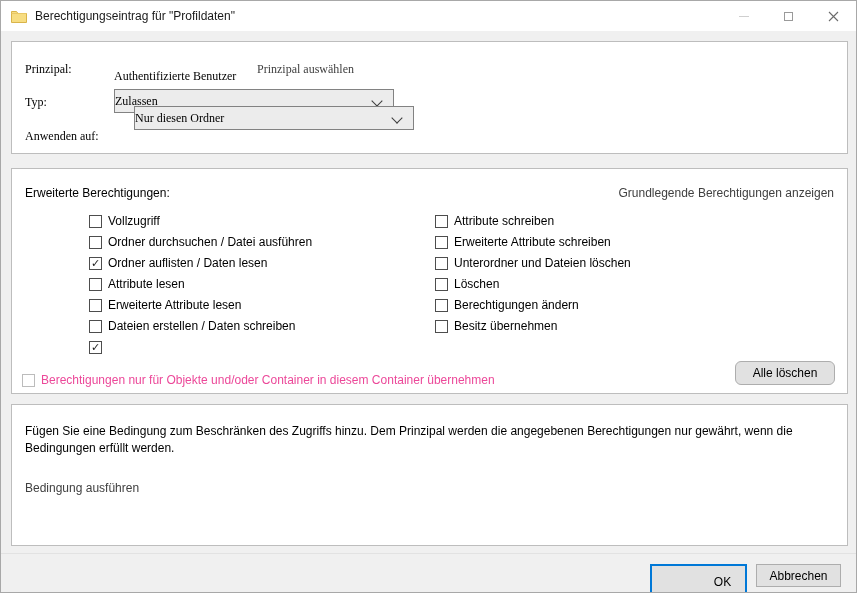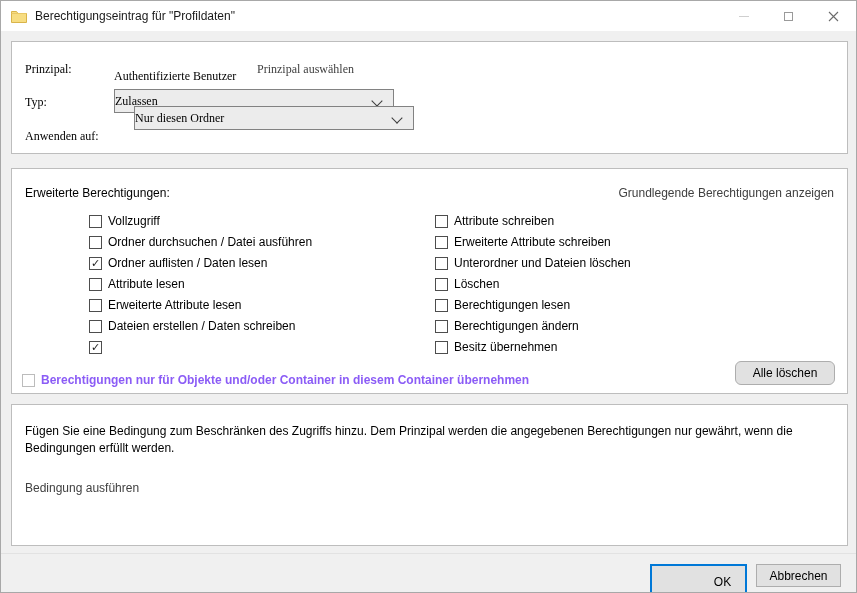--- a/index.html
+++ b/index.html
@@ -30,21 +30,21 @@
   .chev{position:absolute;right:12px;top:7px;width:7px;height:7px;
         border-right:1px solid #3c3c3c;border-bottom:1px solid #3c3c3c;
         transform:rotate(45deg);}
   
   .cb-row{display:flex;align-items:flex-end;height:21px;gap:6px;}
   .checkbox{width:13px;height:13px;border:1px solid #4d4d4d;background:#fff;
             box-sizing:border-box;display:inline-flex;align-items:center;justify-content:center;
             font-size:11px;line-height:1;color:#1b1b1b;flex:0 0 auto;}
   .cb-label{white-space:nowrap;}
   .disabled .checkbox{border-color:#bcbcbc;}
-  .disabled .cb-label{color:#8b5cf6;font-weight:bold;}
+  .disabled .cb-label{color:#ec4899;}
   
   .btn{font-family:"Liberation Sans",sans-serif;font-size:12px;color:#000;
        background:#e1e1e1;border:1px solid #adadad;display:flex;align-items:center;
        justify-content:center;box-sizing:border-box;padding:0;cursor:default;}
   .btn-default{border:2px solid #0078d7;}
   .footer-sep{position:absolute;left:0;right:0;top:552px;height:1px;background:#e2e2e2;}
   .para{line-height:17px;}
 </style>
 </head>
 <body>
@@ -137,24 +137,20 @@
         <div class="cb-row">
           <span class="checkbox"></span>
           <span class="cb-label">Unterordner und Dateien löschen</span>
         </div>
         <div class="cb-row">
           <span class="checkbox"></span>
           <span class="cb-label">Löschen</span>
         </div>
         <div class="cb-row">
           <span class="checkbox"></span>
-          <span class="cb-label">Berechtigungen lesen</span>
-        </div>
-        <div class="cb-row">
-          <span class="checkbox"></span>
           <span class="cb-label">Berechtigungen ändern</span>
         </div>
         <div class="cb-row">
           <span class="checkbox"></span>
           <span class="cb-label">Besitz übernehmen</span>
         </div>
       </div>
 
     <div class="abs cb-row disabled" style="left:10px;top:197px;">
       <span class="checkbox"></span>

